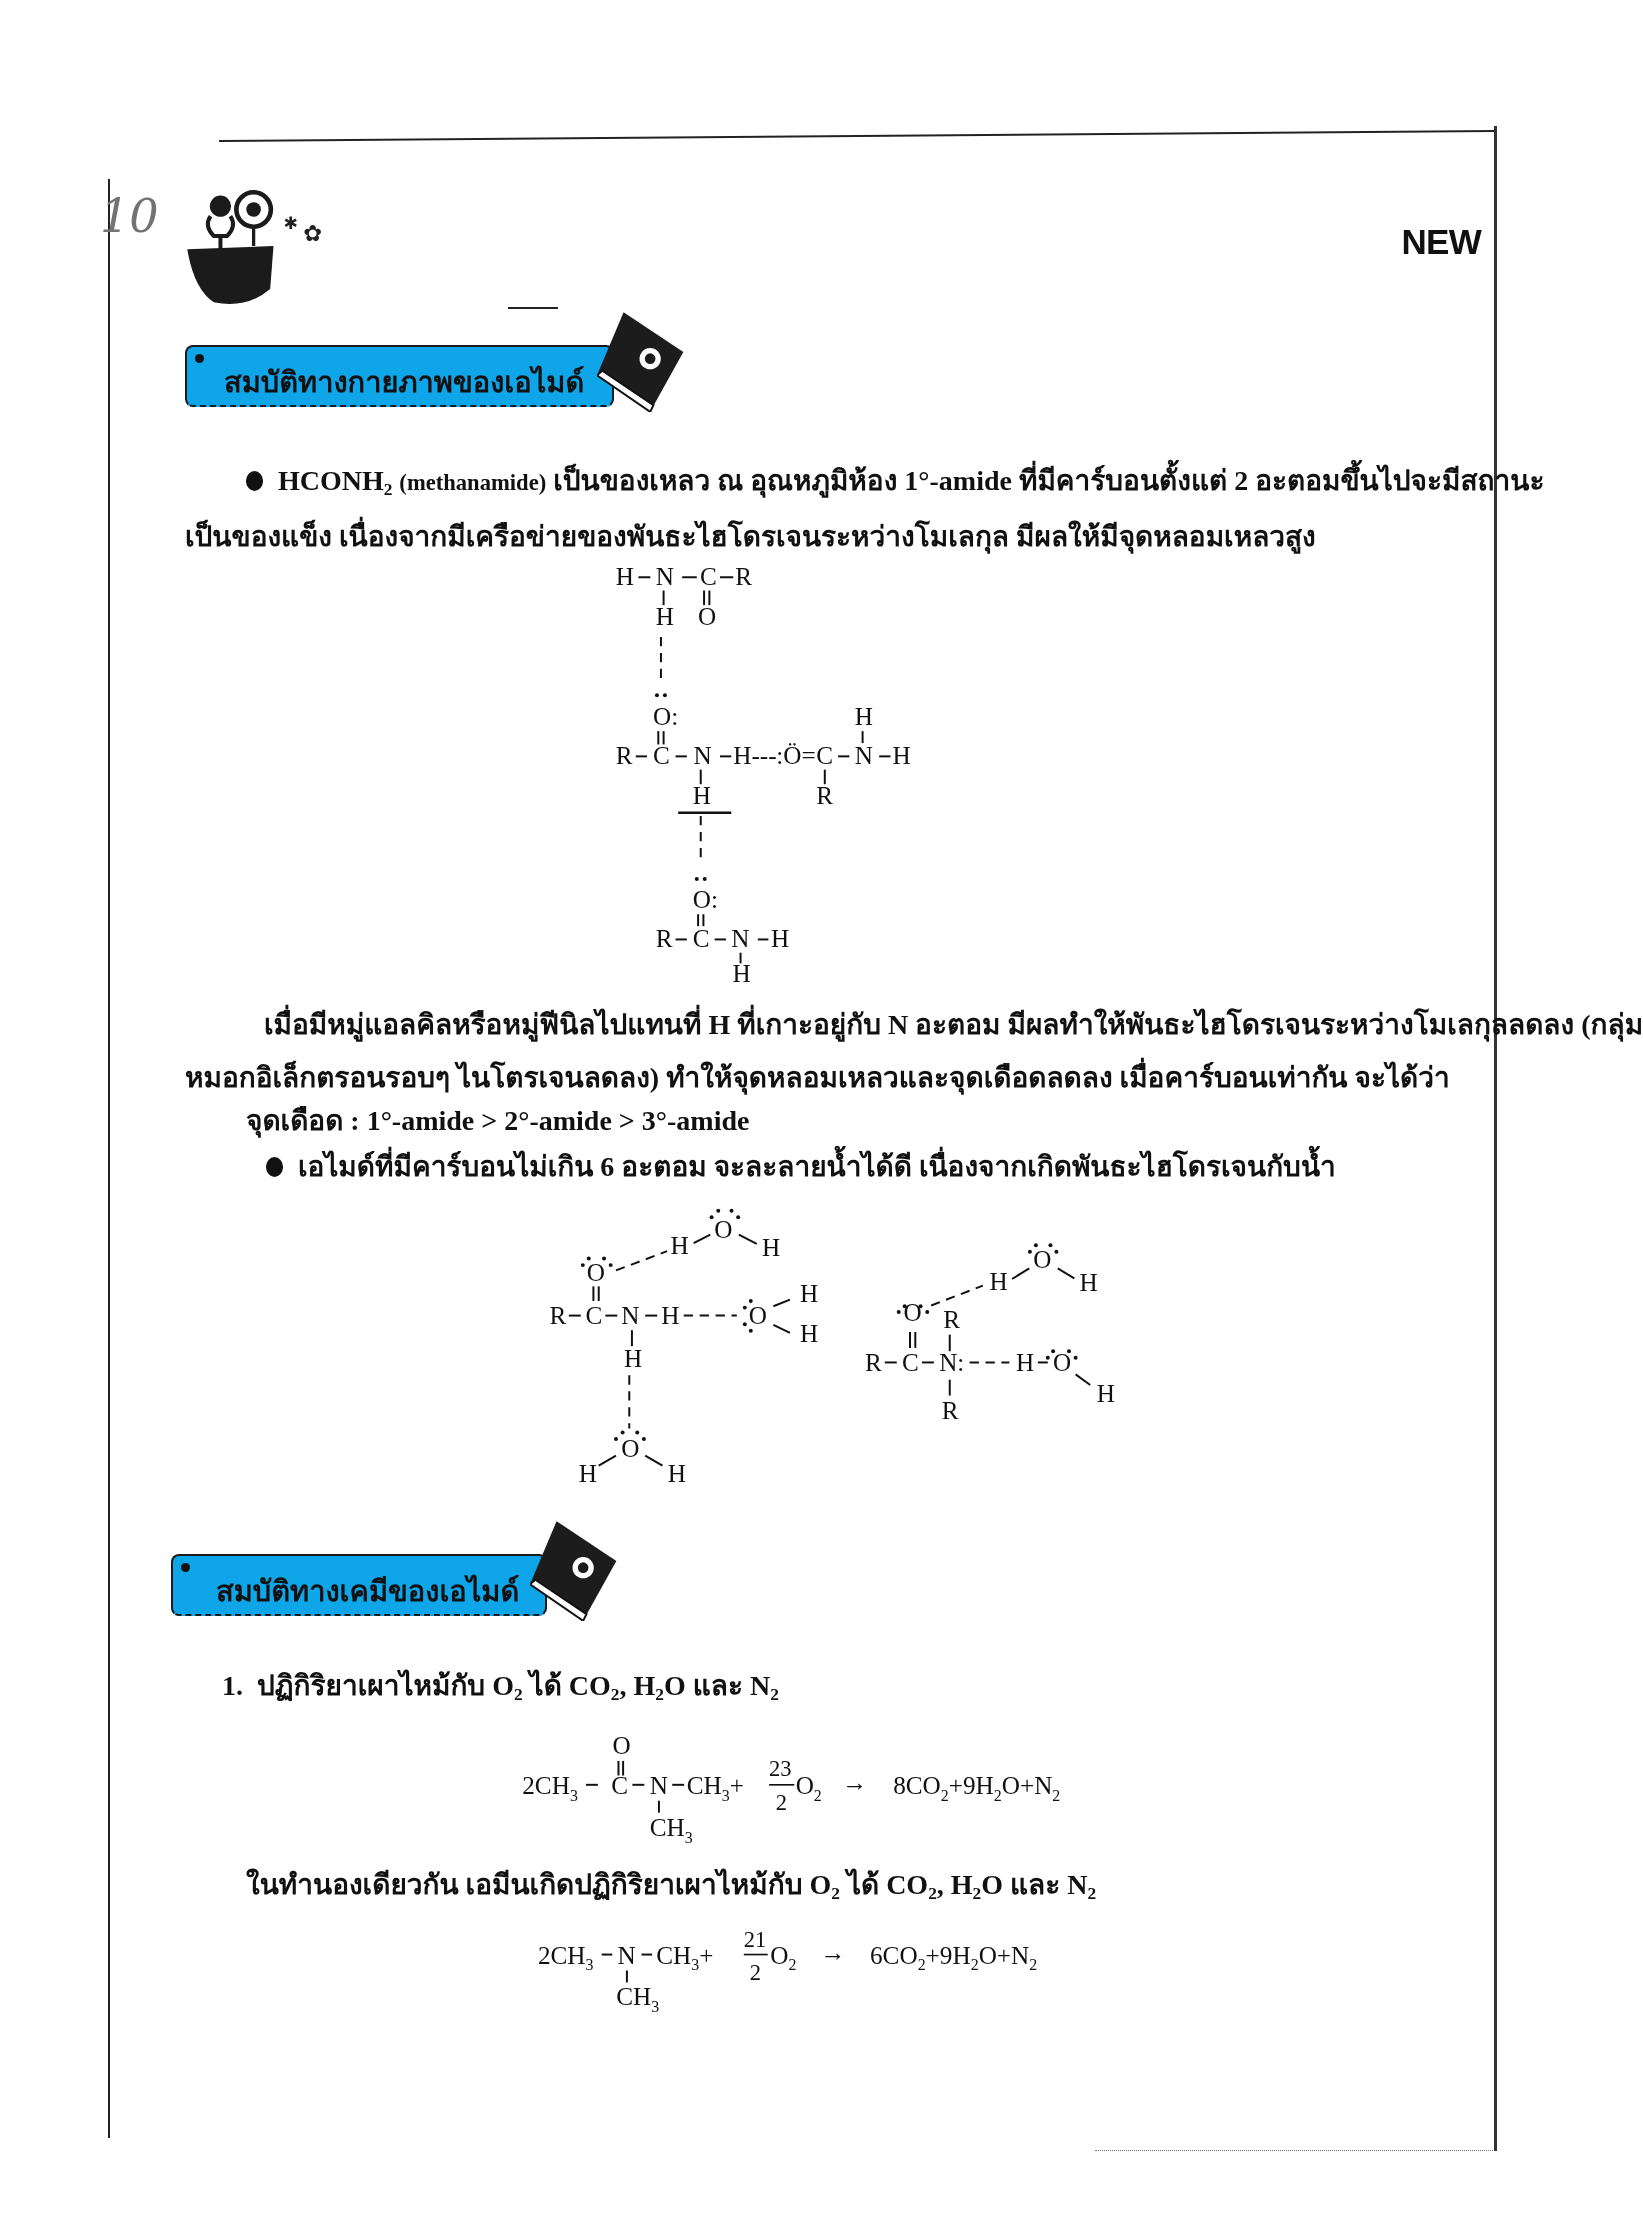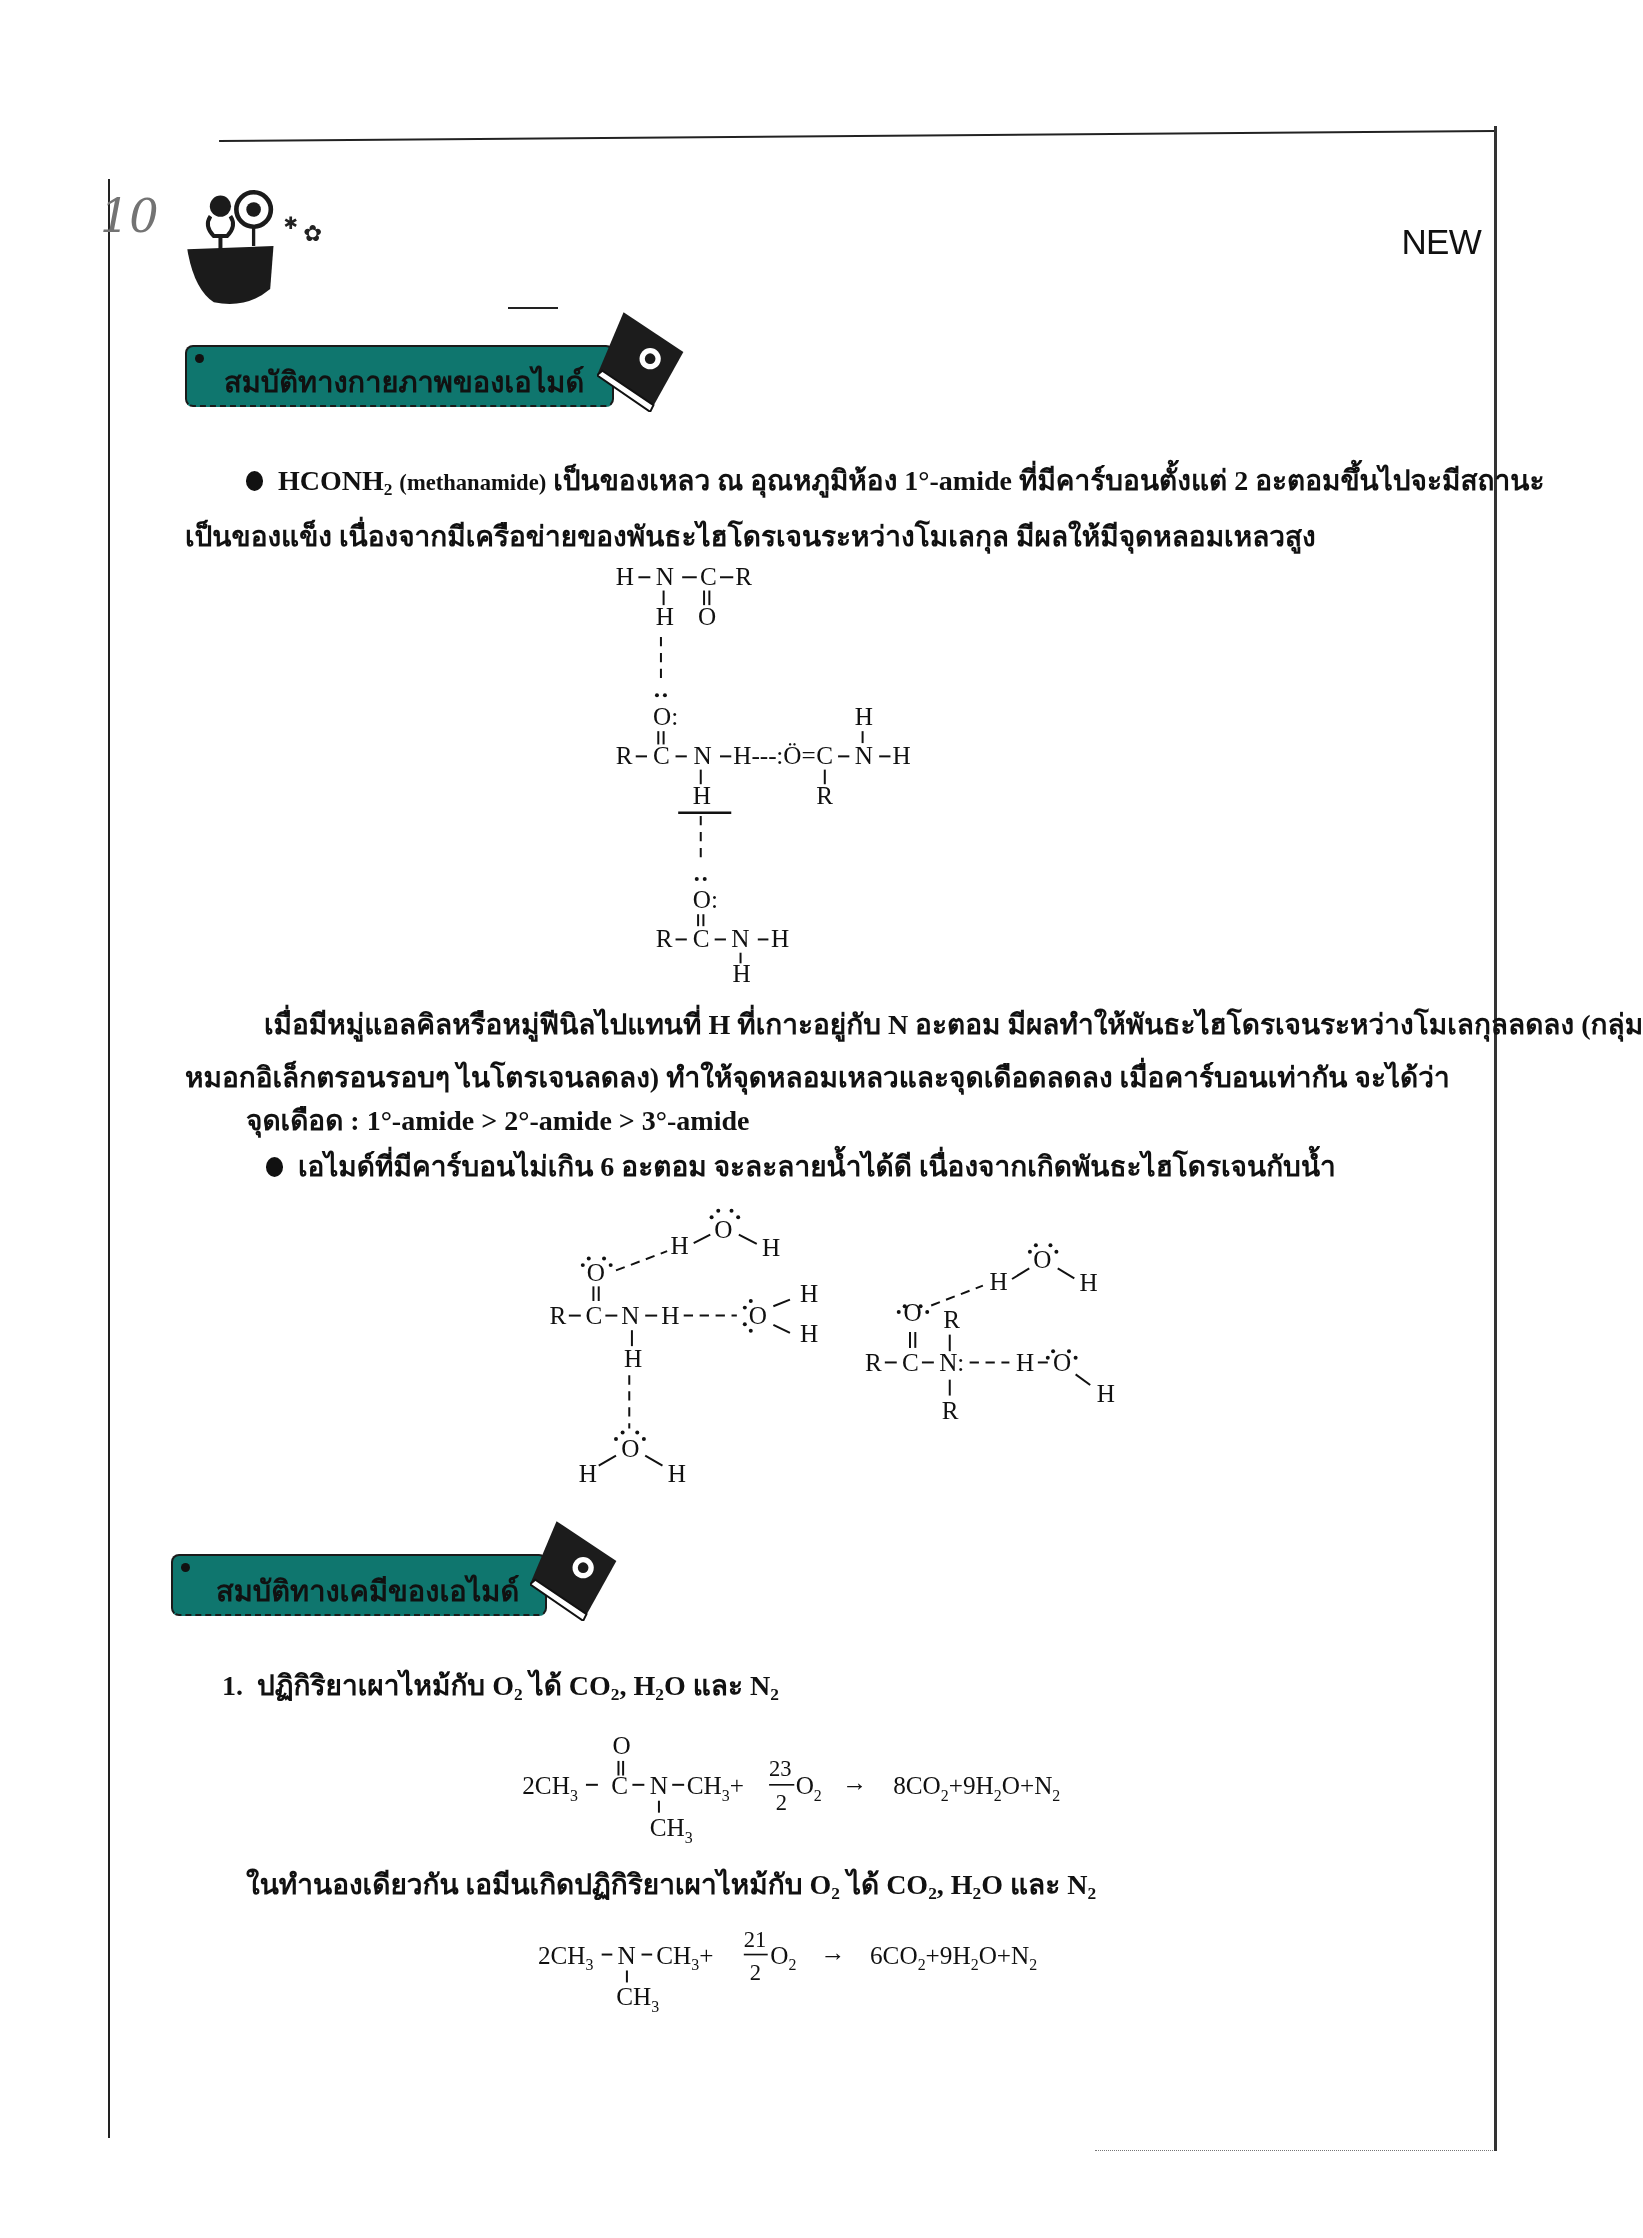--- a/index.html
+++ b/index.html
@@ -12,27 +12,27 @@
   .frame-top { left: 219px; top: 130px; width: 1275px; height: 0; border-top: 2.7px solid #222; transform: rotate(-0.45deg); transform-origin: right center; }
   .frame-right { left: 1494px; top: 126px; width: 0; height: 2025px; border-left: 3.3px solid #333; }
   .frame-left { left: 108px; top: 179px; width: 0; height: 1959px; border-left: 2.7px solid #222; }
   .frame-bottom { left: 1095px; top: 2150px; width: 398px; height: 0; border-top: 1.3px dotted #777; }
 
   .page-number { left: 100px; top: 189px; font-family: "DejaVu Serif", serif; font-style: italic; font-size: 46px; color: #737373; }
   .mascot { left: 174px; top: 183px; width: 199px; height: 126px; }
   .dash-mark { left: 508px; top: 307px; width: 50px; height: 0; border-top: 2.7px solid #222; }
 
   .header-title { right: 163px; top: 222px; font-size: 29px; display: flex; align-items: baseline; gap: 12px; }
-  .header-title .new { font-family: "Liberation Sans", sans-serif; font-weight: normal; font-size: 35px; letter-spacing: -0.7px; }
+  .header-title .new { font-family: "Liberation Sans", sans-serif; font-weight: bold; font-size: 35px; letter-spacing: -0.7px; }
 
   .section-banner { height: 63px; }
   .banner-box {
     position: absolute; left: 0; top: 0; height: 58px;
     border: 2.7px solid #1a1a1a; border-radius: 8px;
-    border-bottom-style: dashed; background: #0f766e;
+    border-bottom-style: dashed; background: #0ea5e9;
   }
   .banner-dot { position: absolute; left: 8px; top: 6.6px; width: 9.3px; height: 9.3px; border-radius: 50%; background: #111; }
   .banner-label { position: absolute; left: 37px; top: 12px; font-size: 29px; font-weight: bold; white-space: nowrap; }
   .banner-book { position: absolute; top: -33px; width: 93px; height: 100px; }
 
   .para { font-size: 28px; line-height: 52px; white-space: nowrap; font-weight: bold; }
   .bullet { display: inline-block; width: 17.3px; height: 20px; border-radius: 50%; background: #111; margin-right: 14.6px; vertical-align: -1.3px; }
   sub { font-size: 0.62em; vertical-align: -0.28em; line-height: 0; }
 
   .chem { font-family: "Liberation Serif", "DejaVu Serif", serif; font-size: 25px; }

